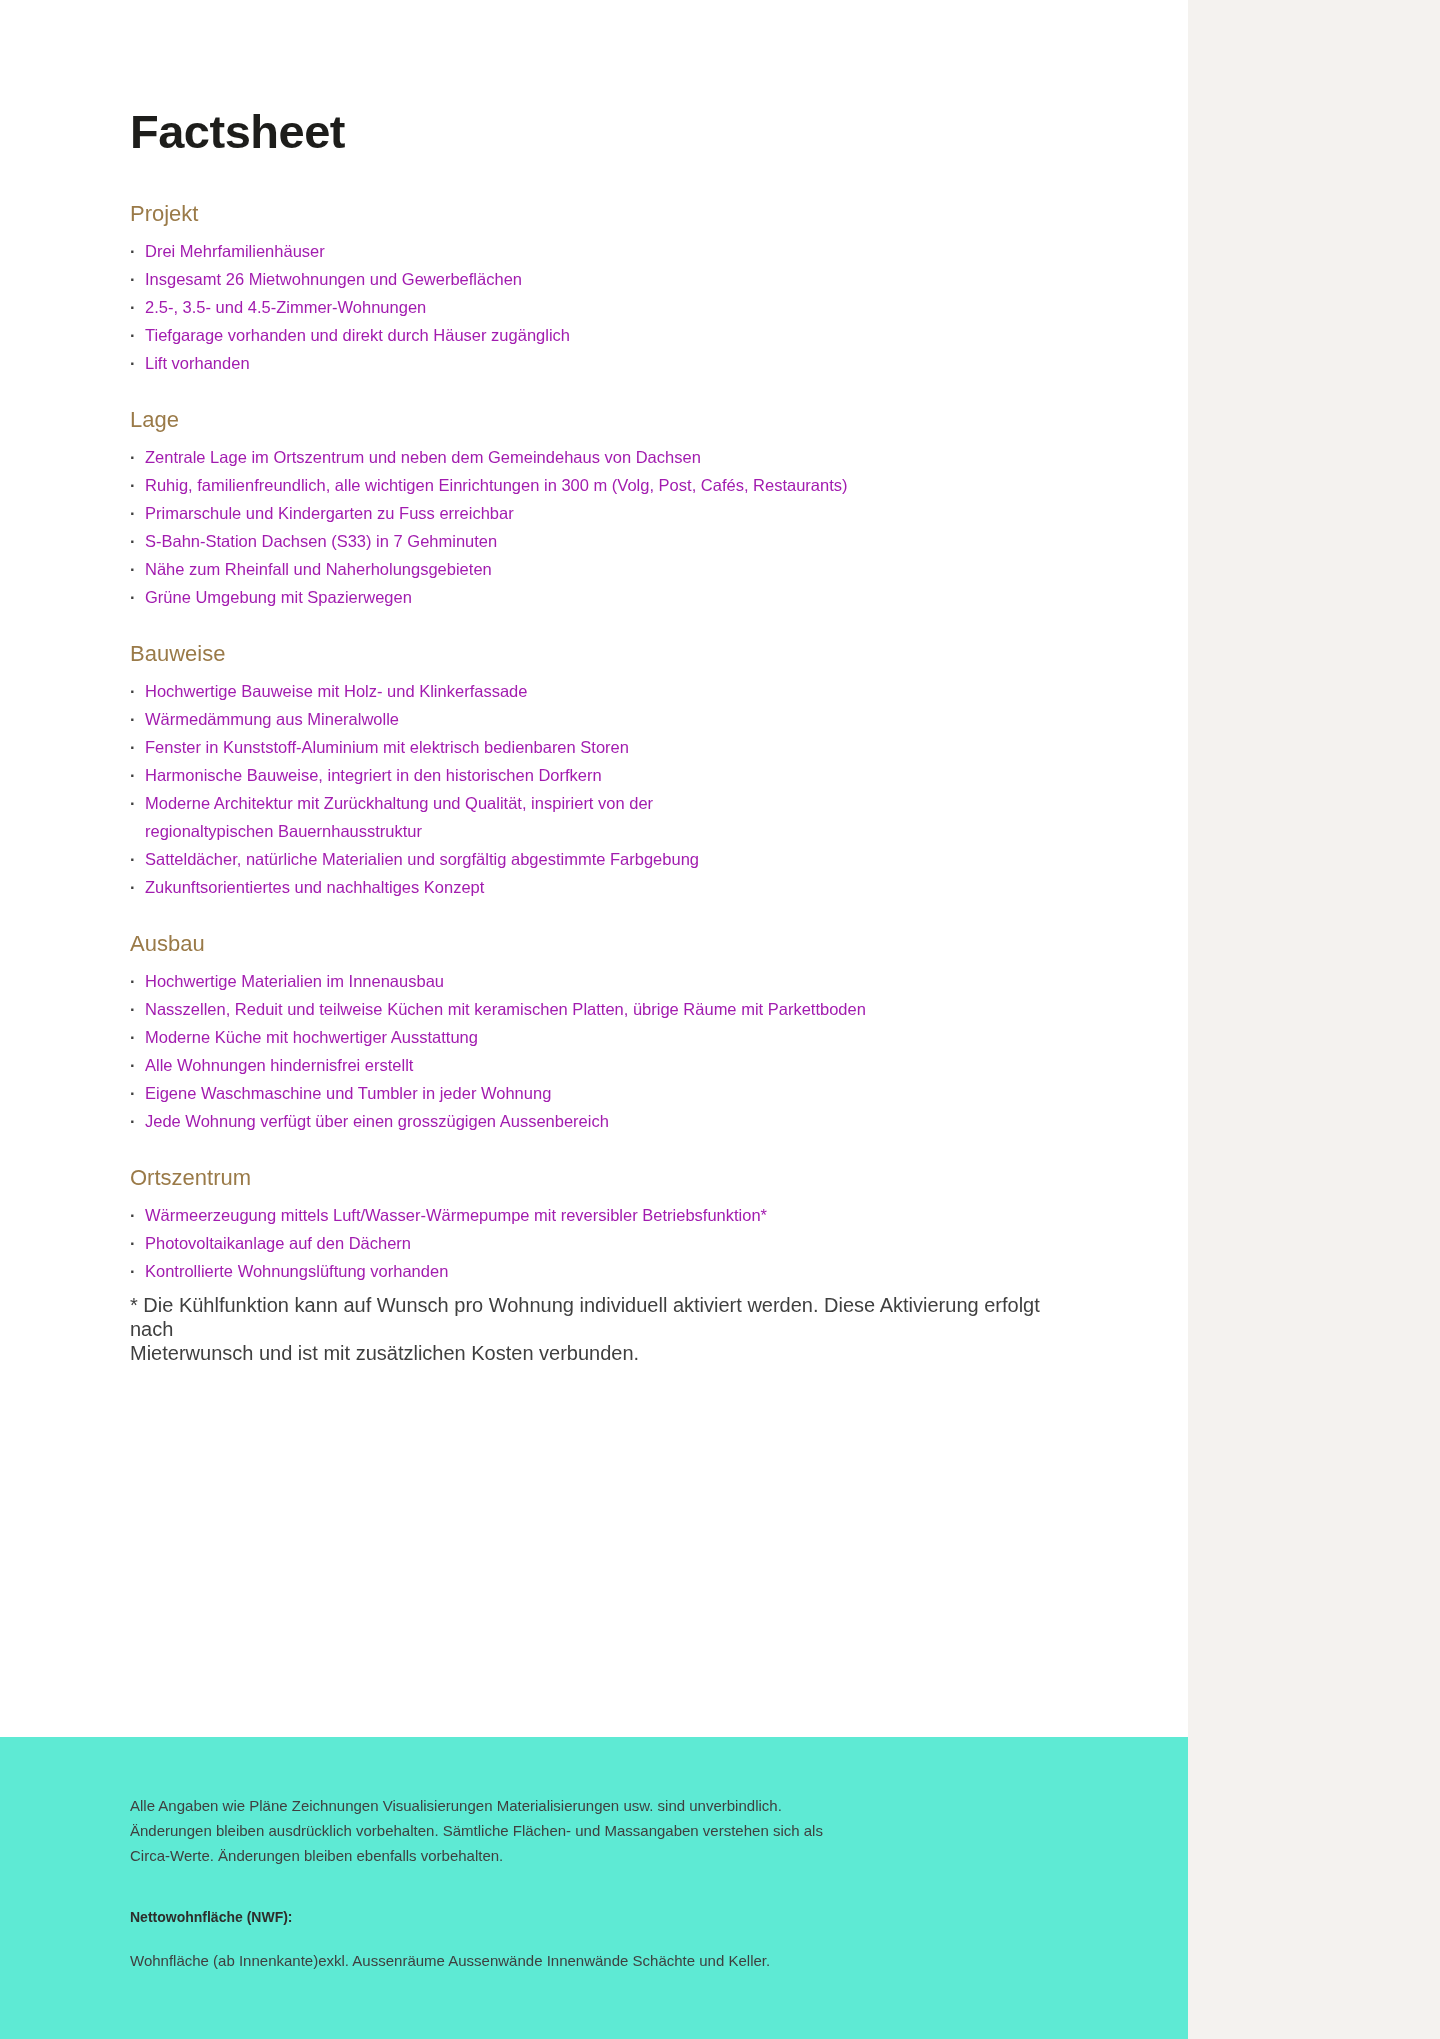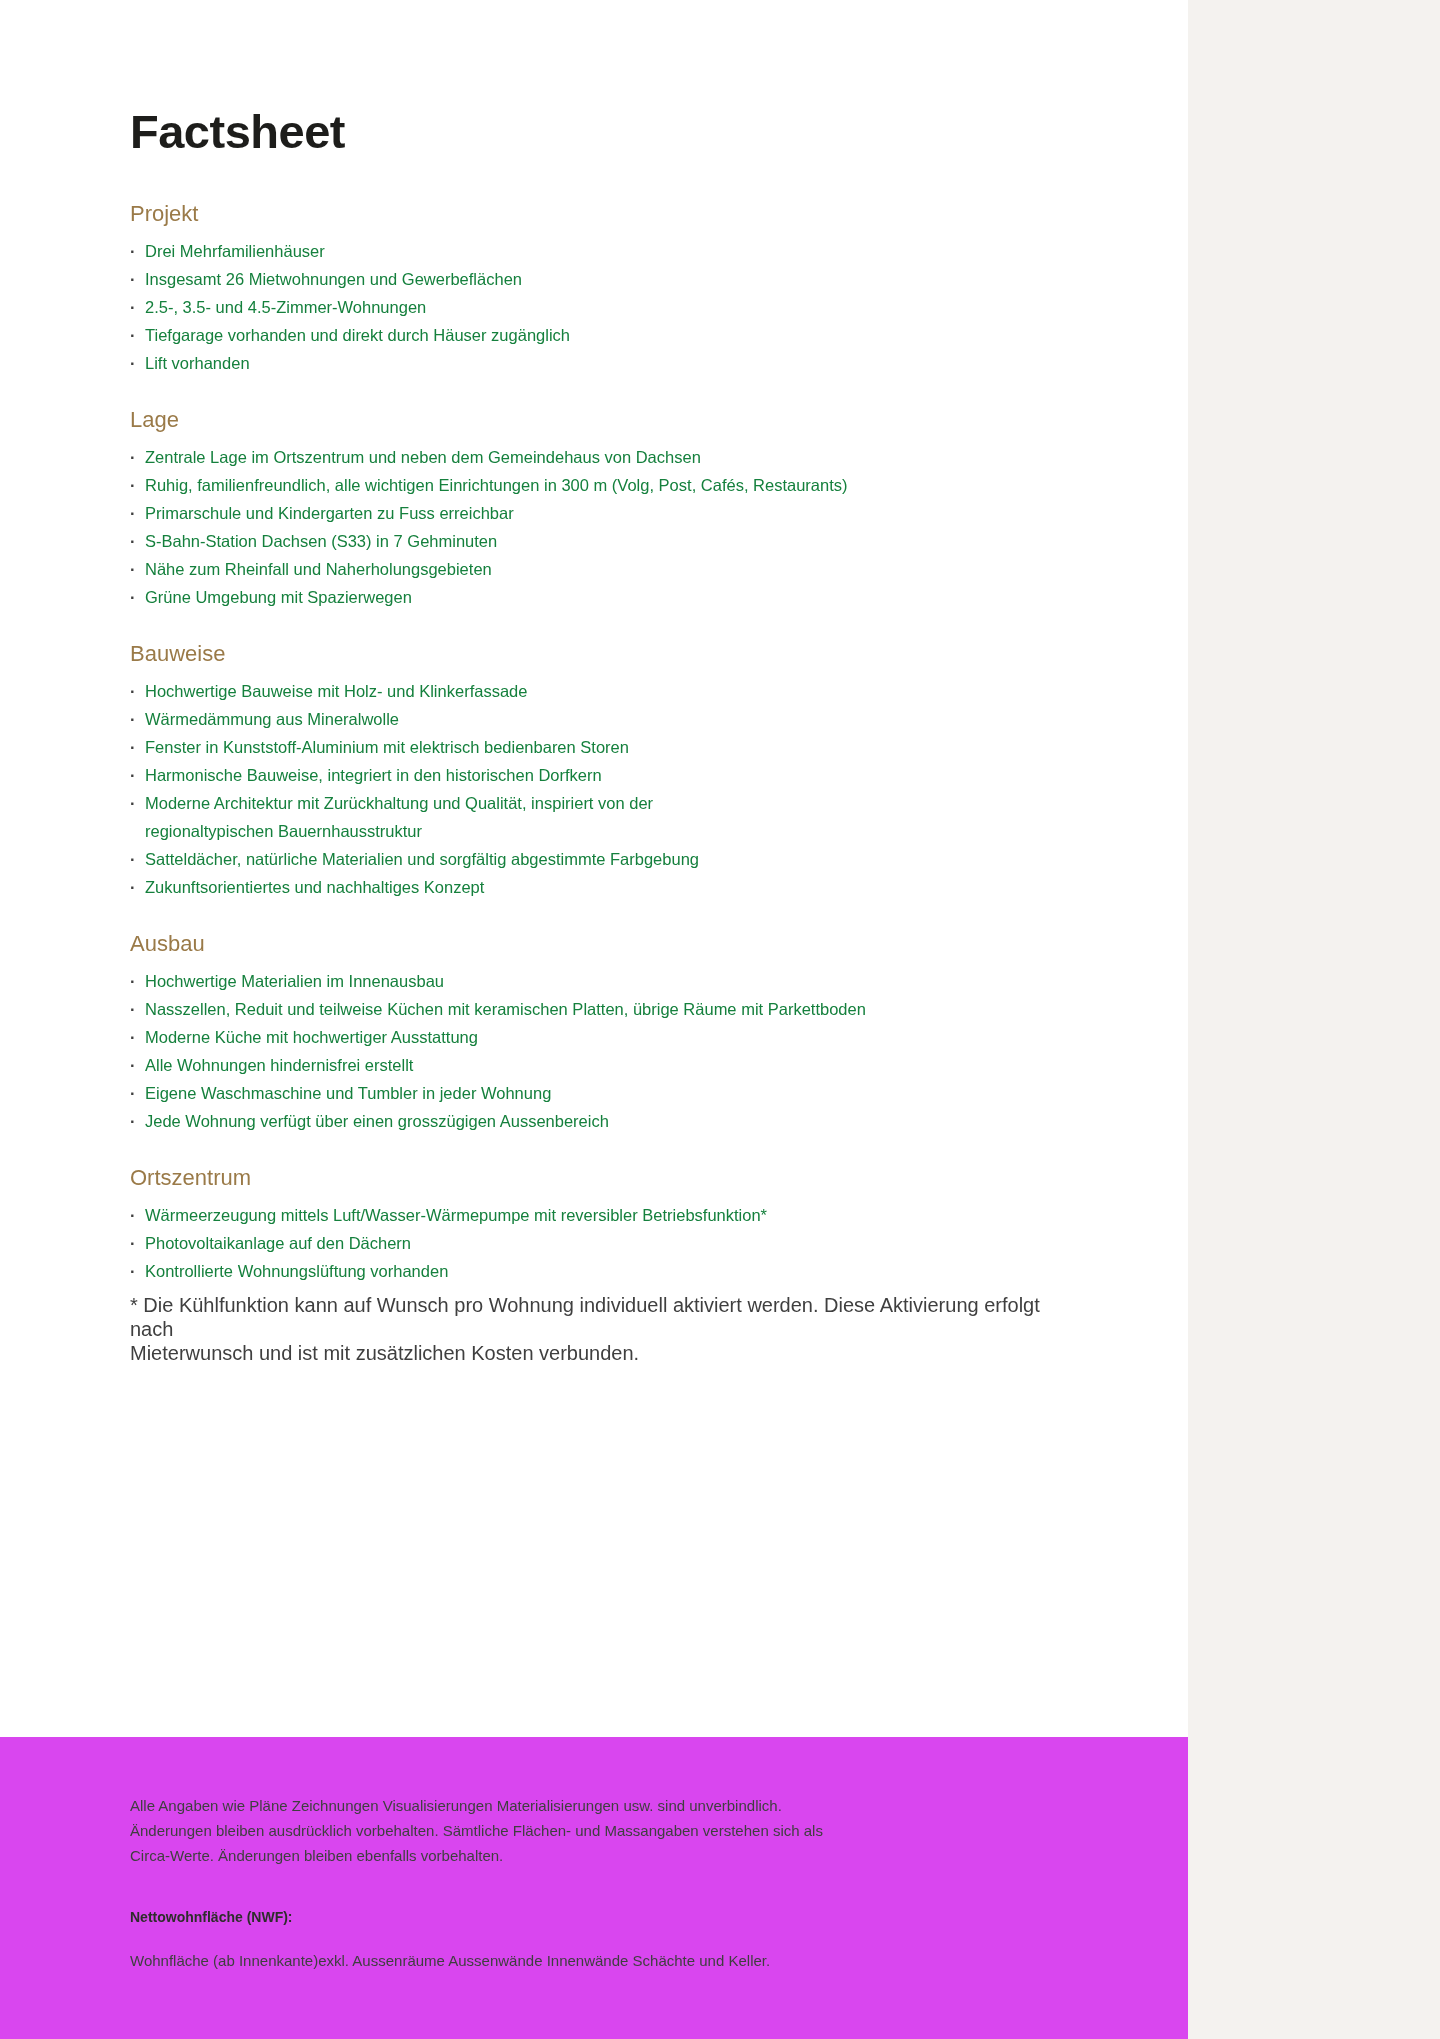--- a/index.html
+++ b/index.html
@@ -38,21 +38,21 @@
     list-style: none;
     margin: 0;
     padding: 0;
   }
   ul.bullet-list li {
     position: relative;
     padding-left: 15px;
     font-size: 16.5px;
     line-height: 28px;
     white-space: pre-line;
-    color: #15803d;
+    color: #a21caf;
   }
   ul.bullet-list li::before {
     content: "\00B7";
     position: absolute;
     left: 0;
     top: 0;
     font-weight: bold;
     color: #3f3f3f;
   }
   .footnote {
@@ -61,21 +61,21 @@
     line-height: 24px;
     white-space: pre-line;
     color: #3f3f3f;
   }
   .footer-band {
     position: absolute;
     left: 0;
     right: 0;
     bottom: 0;
     height: 302px;
-    background: #d946ef;
+    background: #5eead4;
     box-sizing: border-box;
     padding: 56px 130px 0 130px;
   }
   .footer-disclaimer {
     margin: 0;
     font-size: 15px;
     line-height: 25px;
     white-space: pre-line;
     color: #3f3f3f;
   }

